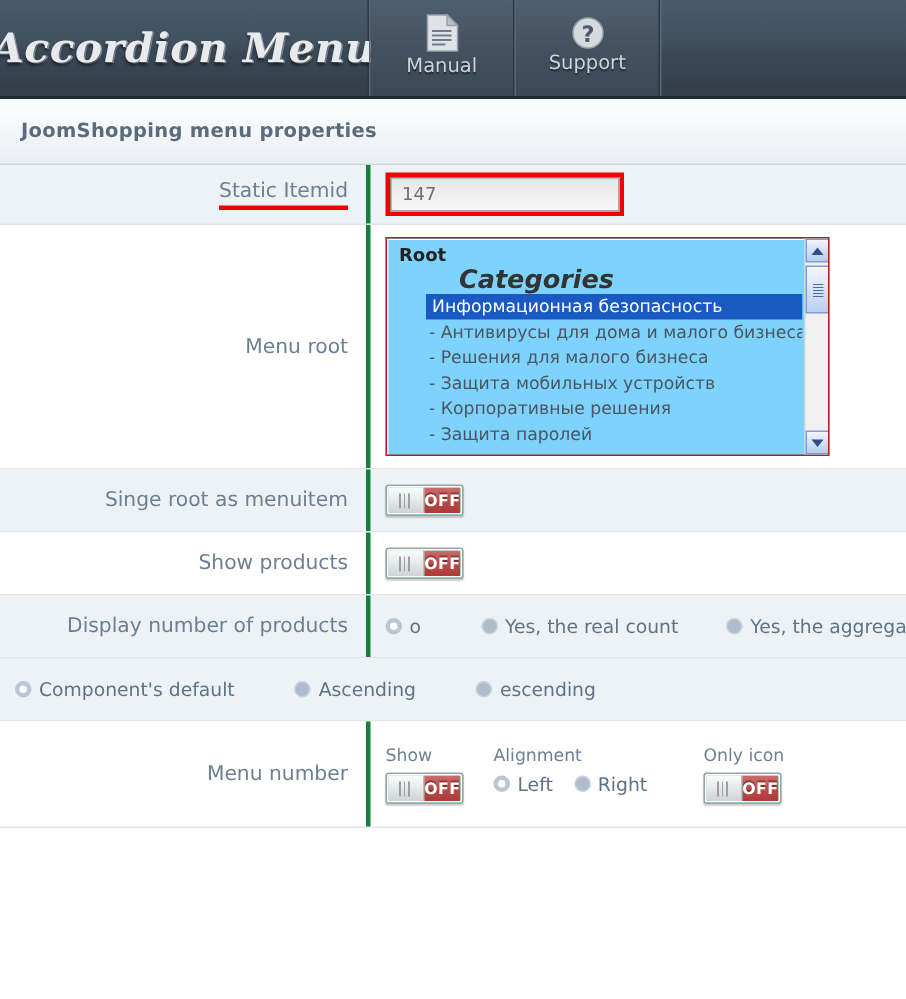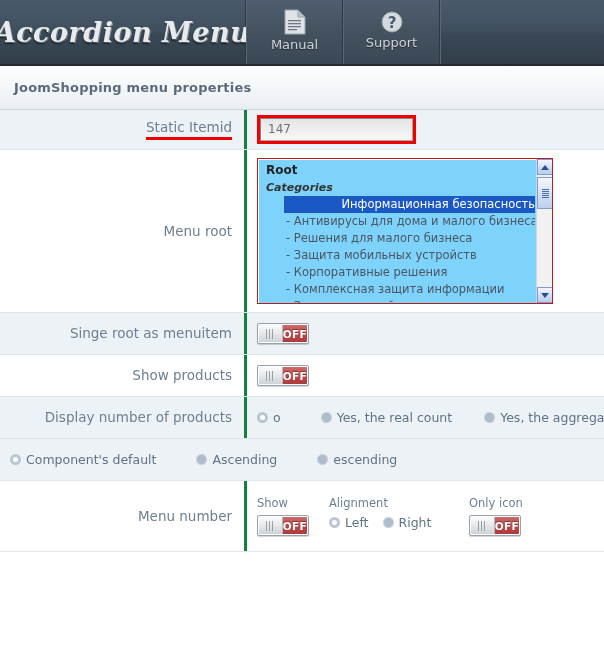--- a/index.html
+++ b/index.html
@@ -106,25 +106,24 @@
     position:absolute;left:0;top:0;right:17px;bottom:0;
     padding:3px 0 0 6px;overflow:hidden;
   }
   .li{
     font-family:"DejaVu Sans","Liberation Sans",sans-serif;
     font-size:11.5px;color:#4b5563;line-height:17px;height:17px;
     white-space:nowrap;overflow:hidden;cursor:default;
     padding-left:2px;
   }
   .li.root{font-weight:bold;color:#222;font-size:12px;}
-  .li.cat{font-weight:bold;font-style:italic;color:#333;font-size:11px;}
+  .li.cat{font-weight:bold;font-style:italic;color:#333;font-size:17px;margin-left:40px;}
   .li.sel{
     background:#1a58c4;color:#ffffff;margin-left:20px;padding-left:4px;
     margin-right:0;
-    text-align:right;
   }
   .li.child{padding-left:22px;}
   
   .sb{
     position:absolute;right:0;top:0;width:16px;height:144px;
     background:#f1f1f1;border-left:1px solid #cfd6dd;box-sizing:border-box;
   }
   .sb-btn{
     width:16px;height:16px;box-sizing:border-box;
     background:linear-gradient(to bottom,#f2f6fd 0%,#d4e0f5 50%,#b9cdee 100%);
@@ -258,21 +257,20 @@
     <div class="ctl">
       <div class="listbox">
         <div class="list-items">
           <div class="li root">Root</div>
           <div class="li cat">Categories</div>
           <div class="li sel">Информационная безопасность</div>
           <div class="li child">- Антивирусы для дома и малого бизнеса</div>
           <div class="li child">- Решения для малого бизнеса</div>
           <div class="li child">- Защита мобильных устройств</div>
           <div class="li child">- Корпоративные решения</div>
-          <div class="li child">- Комплексная защита информации</div>
           <div class="li child">- Защита паролей</div>
 
         </div>
         <div class="sb">
           <div class="sb-btn">
             <span class="arrow-up"></span>
           </div>
           <div class="sb-thumb">
             <span class="sb-grip"></span>
           </div>

